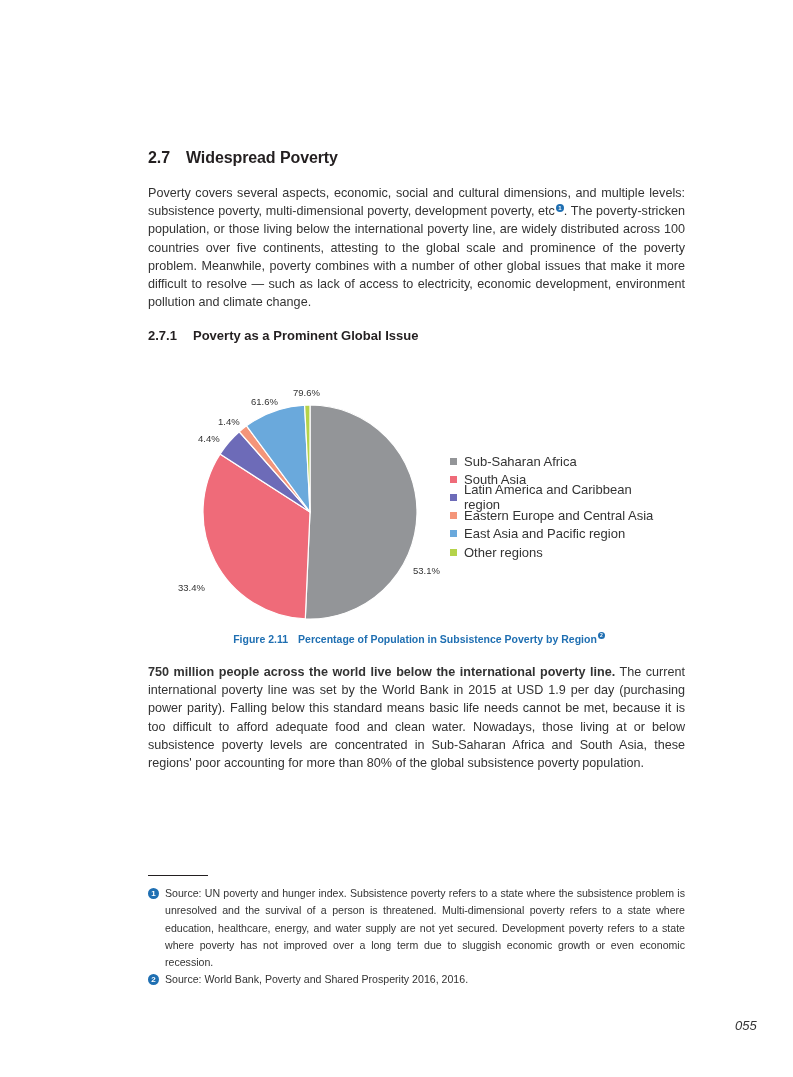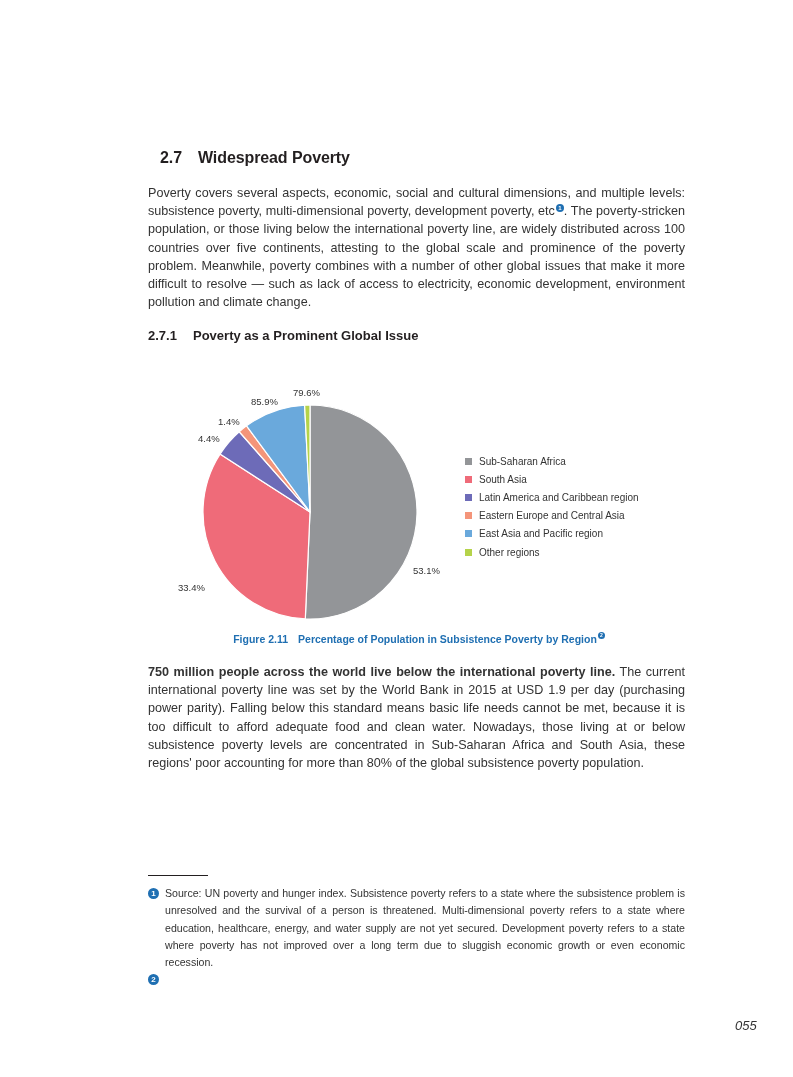--- a/index.html
+++ b/index.html
@@ -1,30 +1,30 @@
 <!DOCTYPE html>
 <html><head>
   <meta charset="utf-8">
   <style>
     html, body { margin: 0; padding: 0; background: #ffffff; }
     body { width: 793px; height: 1077px; position: relative; overflow: hidden;
            font-family: "Liberation Sans", sans-serif; color: #231f20; }
     .abs { position: absolute; }
     .h2 { left: 148px; top: 149px; font-size: 16px; font-weight: bold; letter-spacing: -0.1px; }
-    .h2 .num { display: inline-block; width: 38px; margin-left: 12px; }
+    .h2 .num { display: inline-block; width: 38px; }
     .para { left: 148px; width: 537px; font-size: 12.6px; line-height: 18.2px; text-align: justify; color: #333; }
     .p1 { top: 184px; }
     .h3 { left: 148px; top: 328px; font-size: 13px; font-weight: bold; }
     .h3 .num { display: inline-block; width: 45px; }
     .sup-dot { display: inline-block; width: 8px; height: 8px; border-radius: 50%; background: #1f6fb2;
                color: #fff; font-size: 6px; line-height: 8px; text-align: center; vertical-align: 5px;
                font-weight: bold; margin-left: 1px; }
     .chart { left: 170px; top: 380px; width: 500px; height: 250px; }
     .pie-label { position: absolute; font-size: 9.5px; color: #333; }
-    .legend { position: absolute; left: 295px; top: 72px; font-size: 10px; color: #333; }
+    .legend { position: absolute; left: 280px; top: 72px; font-size: 13px; color: #333; }
     .legend-item { display: flex; align-items: center; height: 18.2px; }
     .legend-swatch { width: 7px; height: 7px; margin-right: 7px; }
     .caption { left: 0; width: 793px; top: 632px; text-align: center; font-size: 10.5px;
                font-weight: bold; color: #1f6fb2; }
     .caption .fig { margin-right: 10px; margin-left: 45px; }
     .p2 { top: 663px; }
     .rule { left: 148px; top: 875px; width: 60px; height: 1px; background: #231f20; }
     .footnotes { left: 148px; width: 537px; top: 885px; font-size: 10.6px; line-height: 17.3px; color: #333; }
     .fn { position: relative; padding-left: 17px; text-align: justify; }
     .fn-mark { position: absolute; left: 0; top: 3px; width: 11px; height: 11px; border-radius: 50%;
@@ -53,21 +53,21 @@
       <path d="M140,132 L50.0189296940959,74.1000260224243 A107,107 0 0 1 69.23963041036917,51.73811554954089 Z" fill="#6d6bb8" stroke="#ffffff" stroke-width="1.2"></path>
       <path d="M140,132 L69.23963041036917,51.73811554954089 A107,107 0 0 1 76.56432024276668,45.832056228909934 Z" fill="#f4957a" stroke="#ffffff" stroke-width="1.2"></path>
       <path d="M140,132 L76.56432024276668,45.832056228909934 A107,107 0 0 1 134.6238579547646,25.135145643156136 Z" fill="#6aa9dc" stroke="#ffffff" stroke-width="1.2"></path>
       <path d="M140,132 L134.6238579547646,25.135145643156136 A107,107 0 0 1 139.99999999999997,25 Z" fill="#b5d34a" stroke="#ffffff" stroke-width="1.2"></path>
     </svg>
   <div id="pie-labels">
       <div class="pie-label" style="left: 243px; top: 185px;">53.1%</div>
       <div class="pie-label" style="left: 8px; top: 202px;">33.4%</div>
       <div class="pie-label" style="left: 28px; top: 53px;">4.4%</div>
       <div class="pie-label" style="left: 48px; top: 36px; text-align: right;">1.4%</div>
-      <div class="pie-label" style="left: 81px; top: 16px;">85.9%</div>
+      <div class="pie-label" style="left: 81px; top: 16px;">61.6%</div>
       <div class="pie-label" style="left: 123px; top: 7px;">79.6%</div>
     </div>
   <div class="legend" id="legend">
       <div class="legend-item">
         <span class="legend-swatch" style="background: rgb(147, 149, 152);"></span>
         <span>Sub-Saharan Africa</span>
       </div>
       <div class="legend-item">
         <span class="legend-swatch" style="background: rgb(239, 107, 121);"></span>
         <span>South Asia</span>
@@ -101,16 +101,17 @@
 
 <div class="abs rule"></div>
 
 <div class="abs footnotes">
   <div class="fn">
     <span class="fn-mark">1</span>
     <span>Source: UN poverty and hunger index. Subsistence poverty refers to a state where the subsistence problem is unresolved and the survival of a person is threatened. Multi-dimensional poverty refers to a state where education, healthcare, energy, and water supply are not yet secured. Development poverty refers to a state where poverty has not improved over a long term due to sluggish economic growth or even economic recession.</span>
   </div>
   <div class="fn">
     <span class="fn-mark">2</span>
+    <span>Source: World Bank, Poverty and Shared Prosperity 2016, 2016.</span>
   </div>
 </div>
 
 <div class="abs pagenum">055</div>
 
 </body></html>

